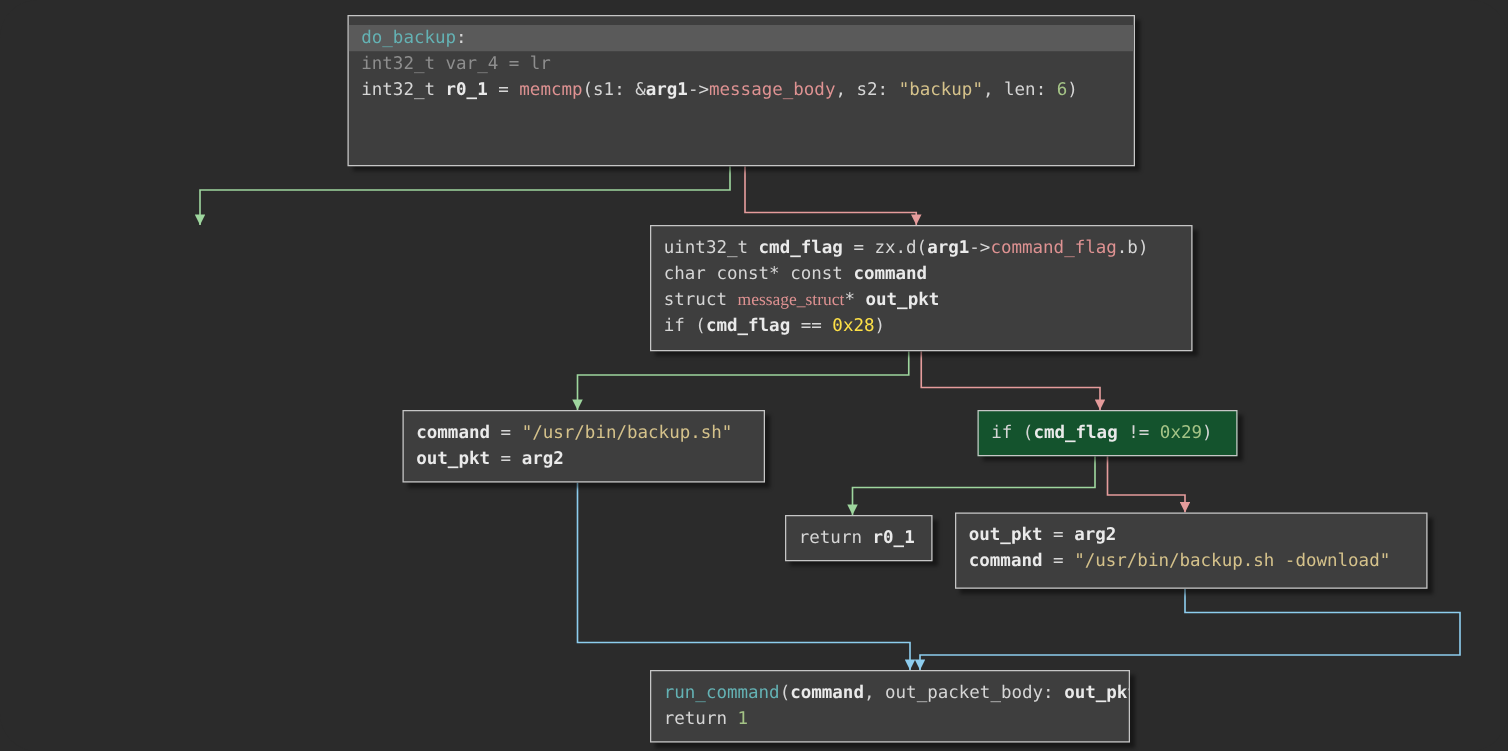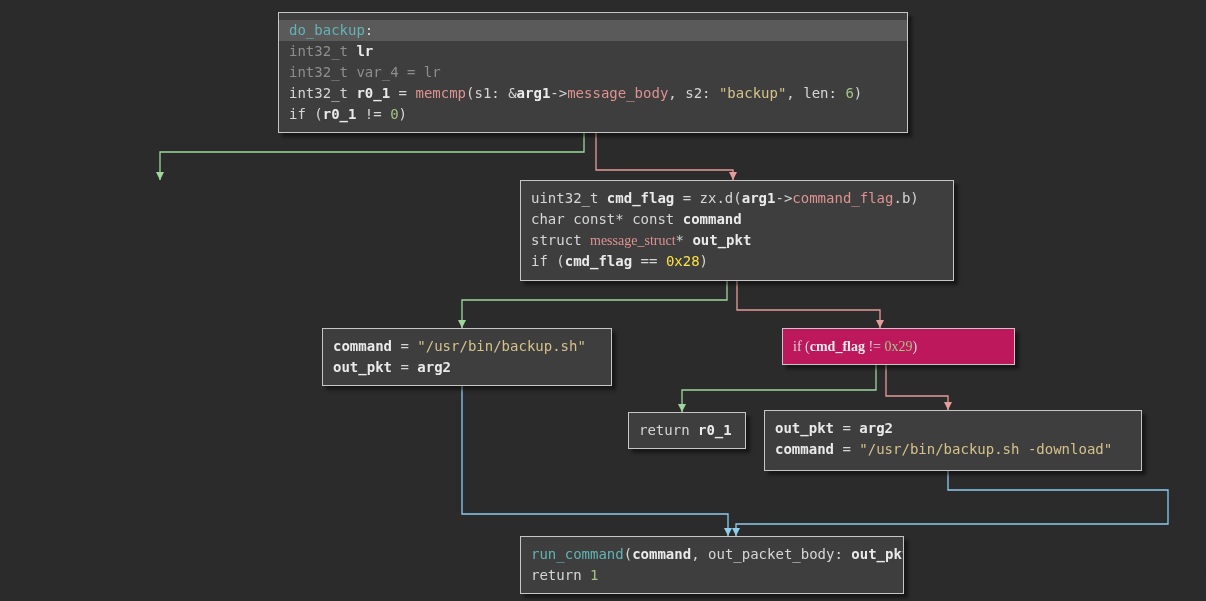--- a/index.html
+++ b/index.html
@@ -58,36 +58,34 @@
       <polyline points="596,133 596,170 733,170 733,180" fill="none" stroke="#e59c9c" stroke-width="1.3" marker-end="url(#arrow-false)"></polyline>
       <polyline points="727,281 727,300 462,300 462,328" fill="none" stroke="#9ed69e" stroke-width="1.3" marker-end="url(#arrow-true)"></polyline>
       <polyline points="737,281 737,310 880,310 880,328" fill="none" stroke="#e59c9c" stroke-width="1.3" marker-end="url(#arrow-false)"></polyline>
       <polyline points="876,365 876,390 682,390 682,412" fill="none" stroke="#9ed69e" stroke-width="1.3" marker-end="url(#arrow-true)"></polyline>
       <polyline points="886,365 886,396 948,396 948,410" fill="none" stroke="#e59c9c" stroke-width="1.3" marker-end="url(#arrow-false)"></polyline>
       <polyline points="462,386 462,514 728,514 728,536" fill="none" stroke="#8dcdee" stroke-width="1.3" marker-end="url(#arrow-uncond)"></polyline>
       <polyline points="948,471 948,490 1168,490 1168,524 736,524 736,536" fill="none" stroke="#8dcdee" stroke-width="1.3" marker-end="url(#arrow-uncond)"></polyline>
     </svg>
 <div class="node" style="left: 278px; top: 12px; width: 630px; height: 121px; background: rgb(62, 62, 62); border-color: rgb(198, 198, 198);">
       <div class="code-line highlight" style="background: rgb(90, 90, 90);"><span style="color: rgb(100, 178, 180);">do_backup</span><span style="color: rgb(214, 214, 214);">:</span></div>
-      <div class="code-line"><span style="color: rgb(142, 142, 142);">int32_t </span><span class="b" style="color: rgb(234, 234, 234);">lr</span></div>
       <div class="code-line"><span style="color: rgb(142, 142, 142); margin-top: 42px;">int32_t var_4 = lr</span></div>
       <div class="code-line"><span style="color: rgb(214, 214, 214);">int32_t </span><span class="b" style="color: rgb(234, 234, 234);">r0_1</span><span style="color: rgb(214, 214, 214);"> = </span><span style="color: rgb(222, 146, 146);">memcmp</span><span style="color: rgb(214, 214, 214);">(s1: &amp;</span><span class="b" style="color: rgb(234, 234, 234);">arg1</span><span style="color: rgb(214, 214, 214);">-&gt;</span><span style="color: rgb(222, 146, 146);">message_body</span><span style="color: rgb(214, 214, 214);">, s2: </span><span style="color: rgb(213, 194, 139);">"backup"</span><span style="color: rgb(214, 214, 214);">, len: </span><span style="color: rgb(164, 195, 134);">6</span><span style="color: rgb(214, 214, 214);">)</span></div>
-      <div class="code-line"><span style="color: rgb(214, 214, 214);">if (</span><span class="b" style="color: rgb(234, 234, 234);">r0_1</span><span style="color: rgb(214, 214, 214);"> != </span><span style="color: rgb(164, 195, 134);">0</span><span style="color: rgb(214, 214, 214);">)</span></div>
     </div>
     <div class="node" style="left: 520px; top: 180px; width: 434px; height: 101px; background: rgb(62, 62, 62); border-color: rgb(198, 198, 198);">
       <div class="code-line"><span style="color: rgb(214, 214, 214);">uint32_t </span><span class="b" style="color: rgb(234, 234, 234);">cmd_flag</span><span style="color: rgb(214, 214, 214);"> = zx.d(</span><span class="b" style="color: rgb(234, 234, 234);">arg1</span><span style="color: rgb(214, 214, 214);">-&gt;</span><span style="color: rgb(222, 146, 146);">command_flag</span><span style="color: rgb(214, 214, 214);">.b)</span></div>
       <div class="code-line"><span style="color: rgb(214, 214, 214);">char const* const </span><span class="b" style="color: rgb(234, 234, 234);">command</span></div>
       <div class="code-line"><span style="color: rgb(214, 214, 214);">struct </span><span style="color: rgb(222, 146, 146); font-family: Liberation Serif, serif;">message_struct</span><span style="color: rgb(214, 214, 214);">* </span><span class="b" style="color: rgb(234, 234, 234);">out_pkt</span></div>
       <div class="code-line"><span style="color: rgb(214, 214, 214);">if (</span><span class="b" style="color: rgb(234, 234, 234);">cmd_flag</span><span style="color: rgb(214, 214, 214);"> == </span><span style="color: #fde047;">0x28</span><span style="color: rgb(214, 214, 214);">)</span></div>
     </div>
     <div class="node" style="left: 322px; top: 328px; width: 290px; height: 58px; background: rgb(62, 62, 62); border-color: rgb(198, 198, 198);">
       <div class="code-line"><span class="b" style="color: rgb(234, 234, 234);">command</span><span style="color: rgb(214, 214, 214);"> = </span><span style="color: rgb(213, 194, 139);">"/usr/bin/backup.sh"</span></div>
       <div class="code-line"><span class="b" style="color: rgb(234, 234, 234);">out_pkt</span><span style="color: rgb(214, 214, 214);"> = </span><span class="b" style="color: rgb(234, 234, 234);">arg2</span></div>
     </div>
-    <div class="node" style="left: 782px; top: 328px; width: 233px; height: 37px; background: #be185d; border-color: rgb(198, 198, 198); font-family: Liberation Serif, serif;">
+    <div class="node" style="left: 782px; top: 328px; width: 208px; height: 37px; background: #14532d; border-color: rgb(198, 198, 198);">
       <div class="code-line"><span style="color: rgb(214, 214, 214);">if (</span><span class="b" style="color: rgb(234, 234, 234);">cmd_flag</span><span style="color: rgb(214, 214, 214);"> != </span><span style="color: rgb(164, 195, 134);">0x29</span><span style="color: rgb(214, 214, 214);">)</span></div>
     </div>
     <div class="node" style="left: 628px; top: 412px; width: 118px; height: 37px; background: rgb(62, 62, 62); border-color: rgb(198, 198, 198);">
       <div class="code-line"><span style="color: rgb(214, 214, 214);">return </span><span class="b" style="color: rgb(234, 234, 234);">r0_1</span></div>
     </div>
     <div class="node" style="left: 764px; top: 410px; width: 378px; height: 61px; background: rgb(62, 62, 62); border-color: rgb(198, 198, 198);">
       <div class="code-line"><span class="b" style="color: rgb(234, 234, 234);">out_pkt</span><span style="color: rgb(214, 214, 214);"> = </span><span class="b" style="color: rgb(234, 234, 234);">arg2</span></div>
       <div class="code-line"><span class="b" style="color: rgb(234, 234, 234);">command</span><span style="color: rgb(214, 214, 214);"> = </span><span style="color: rgb(213, 194, 139);">"/usr/bin/backup.sh -download"</span></div>
     </div>
     <div class="node" style="left: 520px; top: 536px; width: 384px; height: 58px; background: rgb(62, 62, 62); border-color: rgb(198, 198, 198);">

